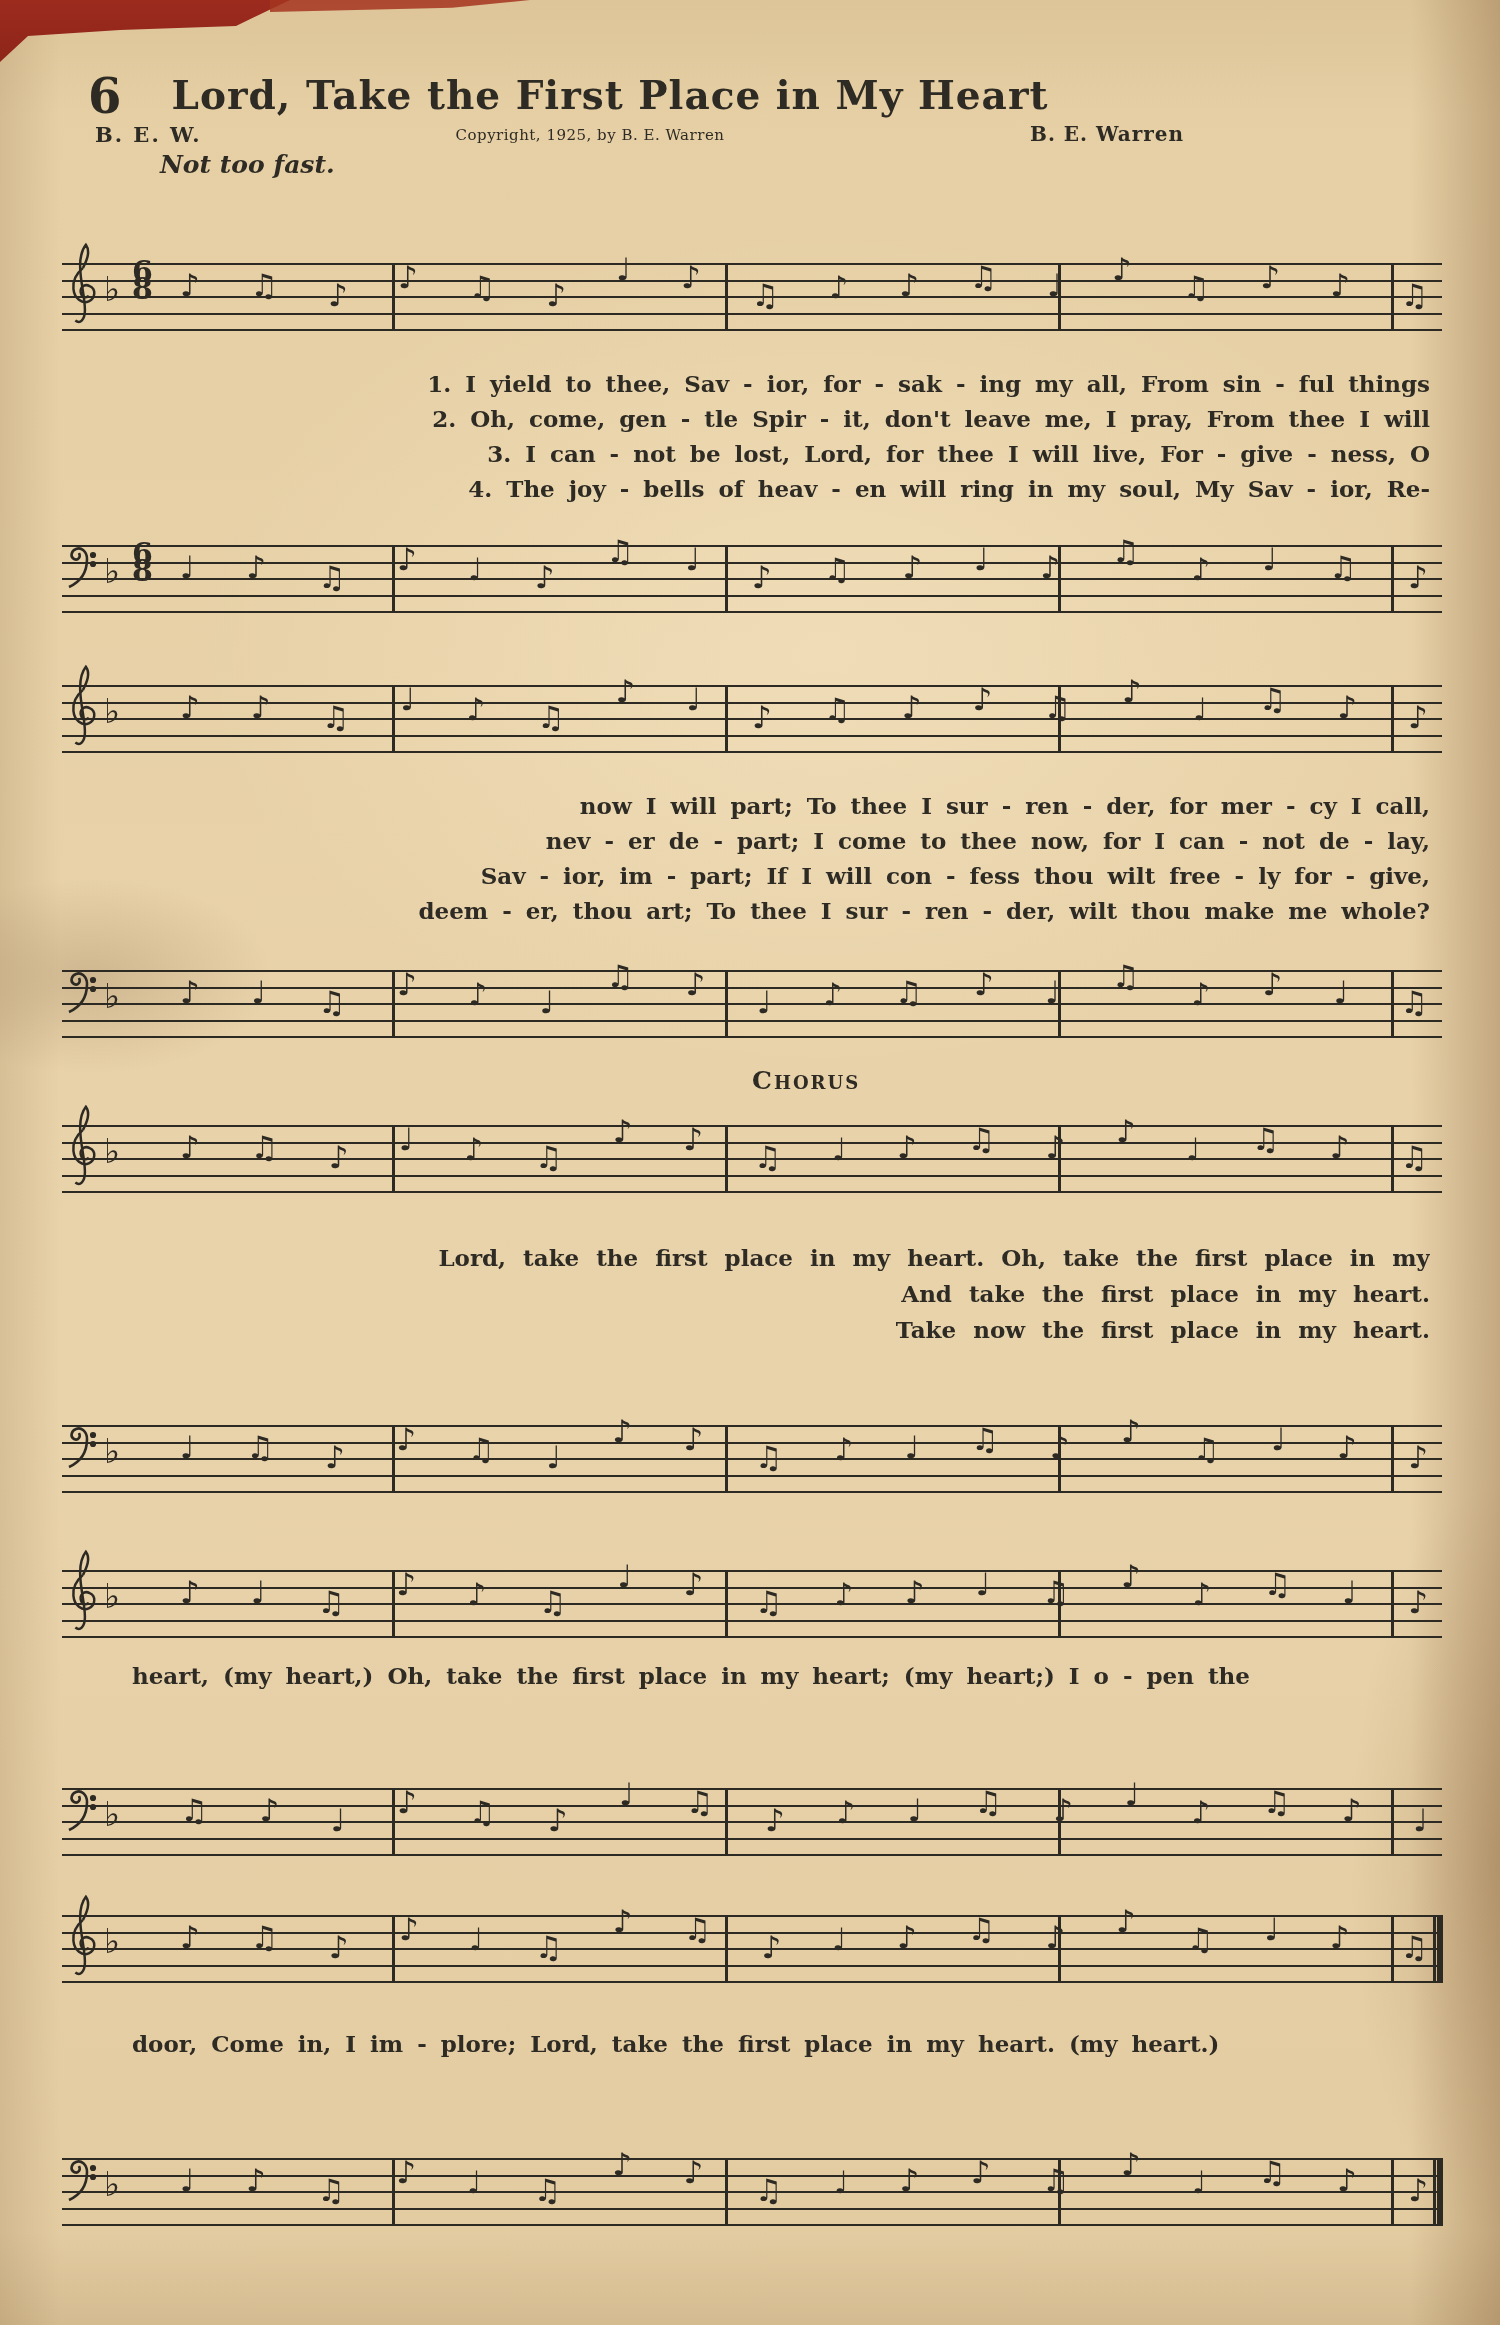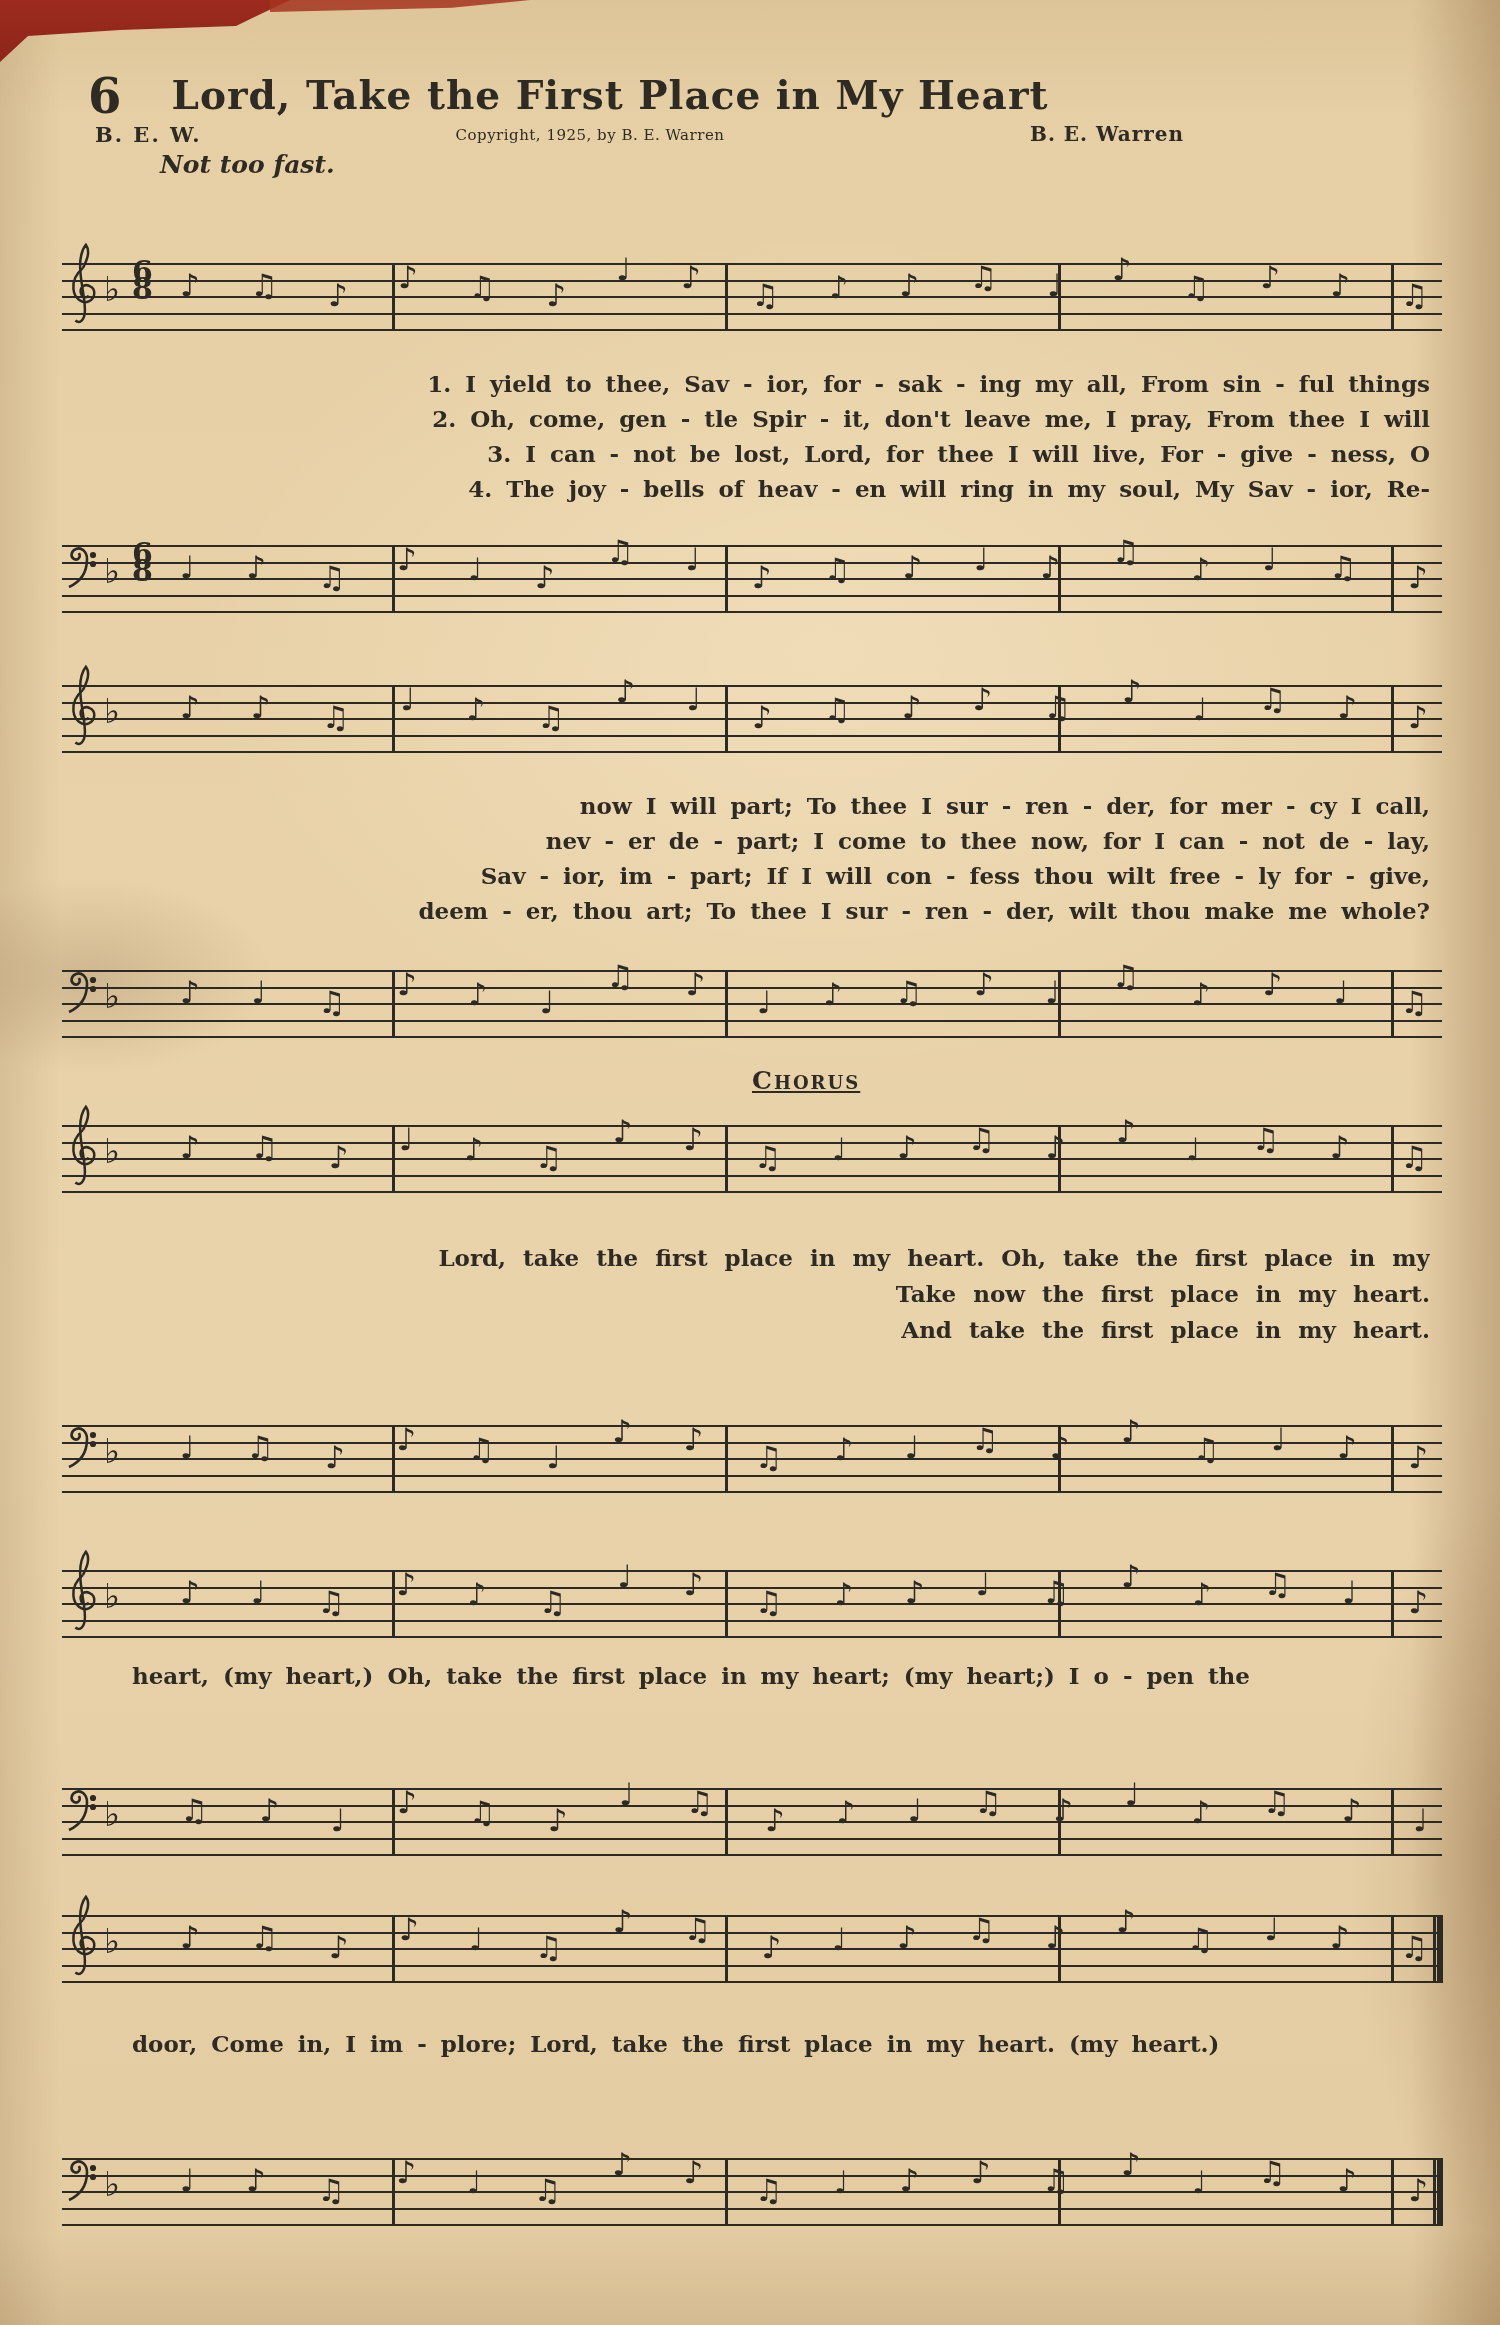--- a/index.html
+++ b/index.html
@@ -31,21 +31,21 @@
   
   .pageno{position:absolute;top:68px;left:88px;font-size:48px;font-weight:bold;}
   .title{position:absolute;top:72px;left:170px;width:880px;text-align:center;
          font-size:39px;font-weight:bold;letter-spacing:1px;white-space:nowrap;}
   .attr-left{position:absolute;top:122px;left:95px;font-size:21px;font-weight:bold;letter-spacing:2px;}
   .copyright{position:absolute;top:126px;left:380px;width:420px;text-align:center;
              font-size:15px;font-weight:normal;letter-spacing:.5px;}
   .attr-right{position:absolute;top:122px;left:1030px;font-size:20px;font-weight:bold;letter-spacing:1px;}
   .tempo{position:absolute;top:150px;left:160px;font-size:25px;font-weight:bold;font-style:italic;}
   .chorus{position:absolute;top:1066px;left:752px;font-size:25px;font-weight:bold;
-          font-variant:small-caps;letter-spacing:2px;text-decoration:underline;}
+          font-variant:small-caps;letter-spacing:2px;}
   
   .staff-wrap{position:absolute;left:62px;right:58px;height:102px;}
   .staff-lines{
     position:absolute;left:0;right:0;top:30px;height:68px;
     background-image:
       repeating-linear-gradient(90deg, transparent 0 330px, #2d2a24 330px 333px),
       linear-gradient(#2d2a24,#2d2a24),
       linear-gradient(#2d2a24,#2d2a24),
       linear-gradient(#2d2a24,#2d2a24),
       linear-gradient(#2d2a24,#2d2a24),
@@ -263,22 +263,22 @@
         <span>♪</span>
         <span>♩</span>
         <span>♫</span>
         <span>♪</span>
         <span>♫</span>
       </div>
   </div>
 
   <div class="lyrics chorus-block" style="top:1240px">
     <div class="lyric-line">Lord,  take  the first    place  in  my   heart.   Oh,  take  the  first place in   my</div>
+    <div class="lyric-line">And   take  the first    place  in  my   heart.</div>
     <div class="lyric-line">Take  now  the first    place  in  my   heart.</div>
-    <div class="lyric-line">And   take  the first    place  in  my   heart.</div>
   </div>
 
   <div class="staff-wrap" style="top:1395px">
     <div class="staff-lines"></div>
     <svg class="clef bass" viewBox="0 0 32 46" fill="none" stroke-width="2.6">
       <path d="M3 42 C14 37 21 28 21 14 C21 6 15 2 10 4 C5 6 4 12 8 14 C12 16 15 12 13 8"></path>
       <circle cx="27" cy="10" r="1.8" fill="#2d2a24"></circle>
       <circle cx="27" cy="19" r="1.8" fill="#2d2a24"></circle>
     </svg>
     <span class="keysig">♭</span>

